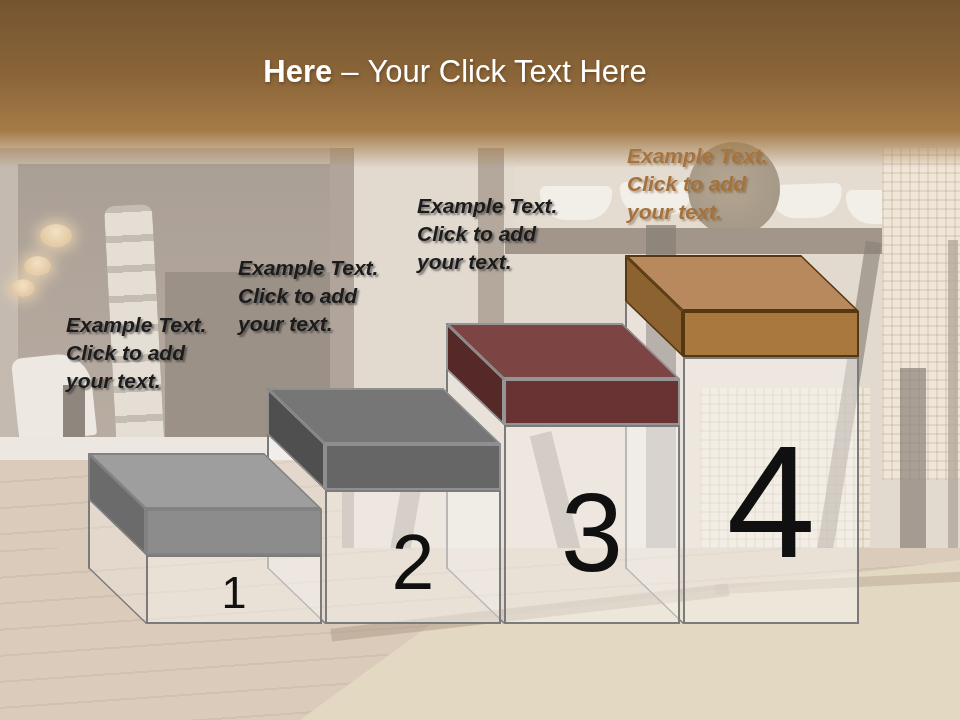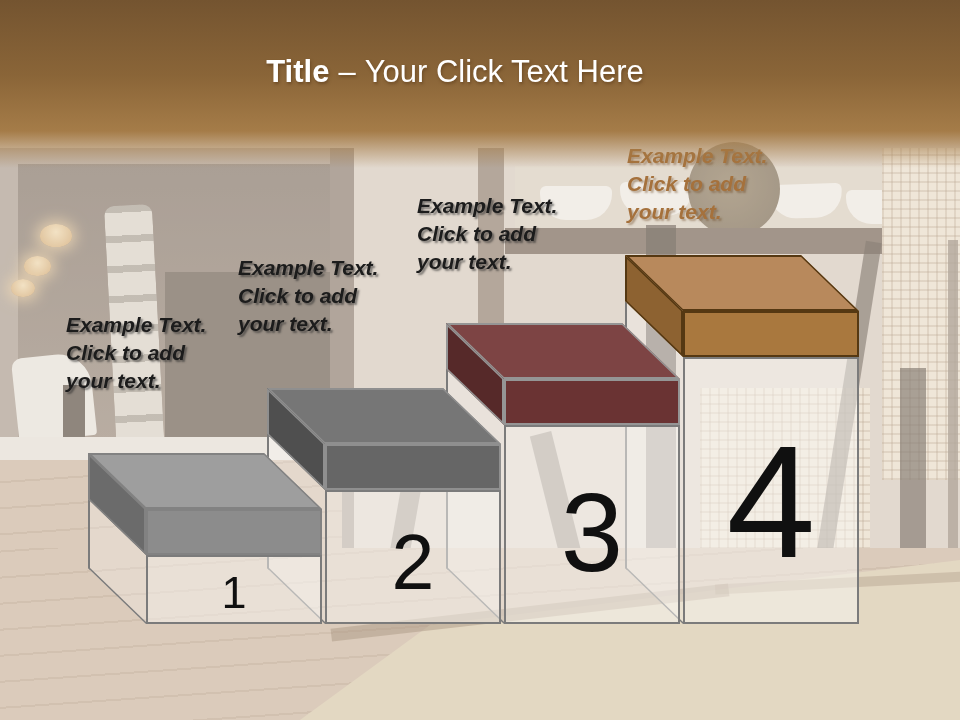--- a/index.html
+++ b/index.html
@@ -223,17 +223,17 @@
     <div class="step-label" style="--x: 504; --top: 425; --lx: 527; --ly: 192; --ns: 112; --c-top: #7d4444; --c-front: #6a3333; --c-side: #562929; --c-out: #959595; --c-label: #1c1c1c; --c-lshadow: rgba(40,40,40,0.55);">Example Text.
 Click  to add
 your text.</div>
     <div class="step-label" style="--x: 683; --top: 357; --lx: 737; --ly: 142; --ns: 160; --c-top: #b8895c; --c-front: #a9783e; --c-side: #8d6231; --c-out: #553812; --c-label: #a5713c; --c-lshadow: rgba(110,75,40,0.45);">Example Text.
 Click  to add
 your text.</div>
   </div>
 
   <div class="header">
     <div class="title">
-      <span class="t-key">Title</span><span class="t-sep">–</span><span class="t-rest">Your Click Text Here</span>
+      <span class="t-key">Here</span><span class="t-sep">–</span><span class="t-rest">Your Click Text Here</span>
     </div>
   </div>
 
 </div>
 
 </body></html>

